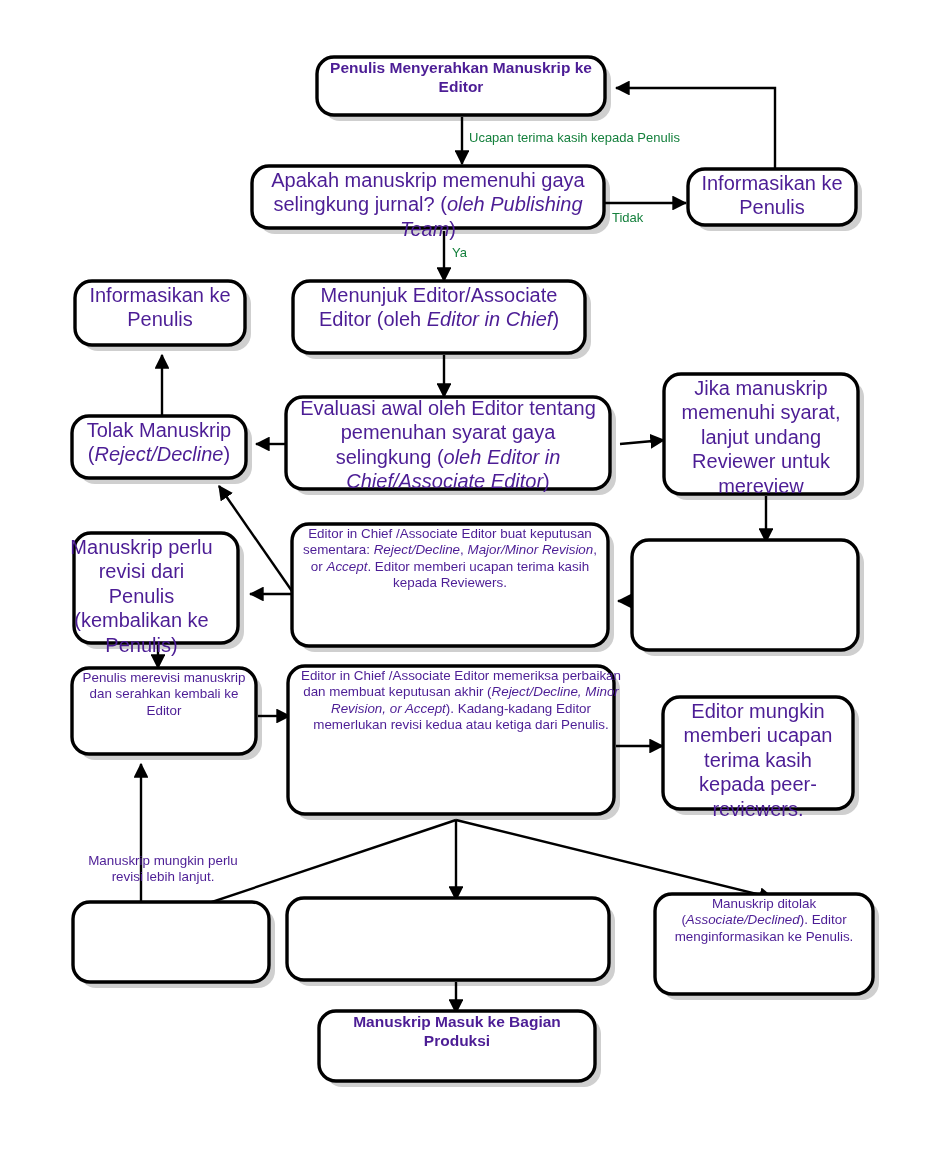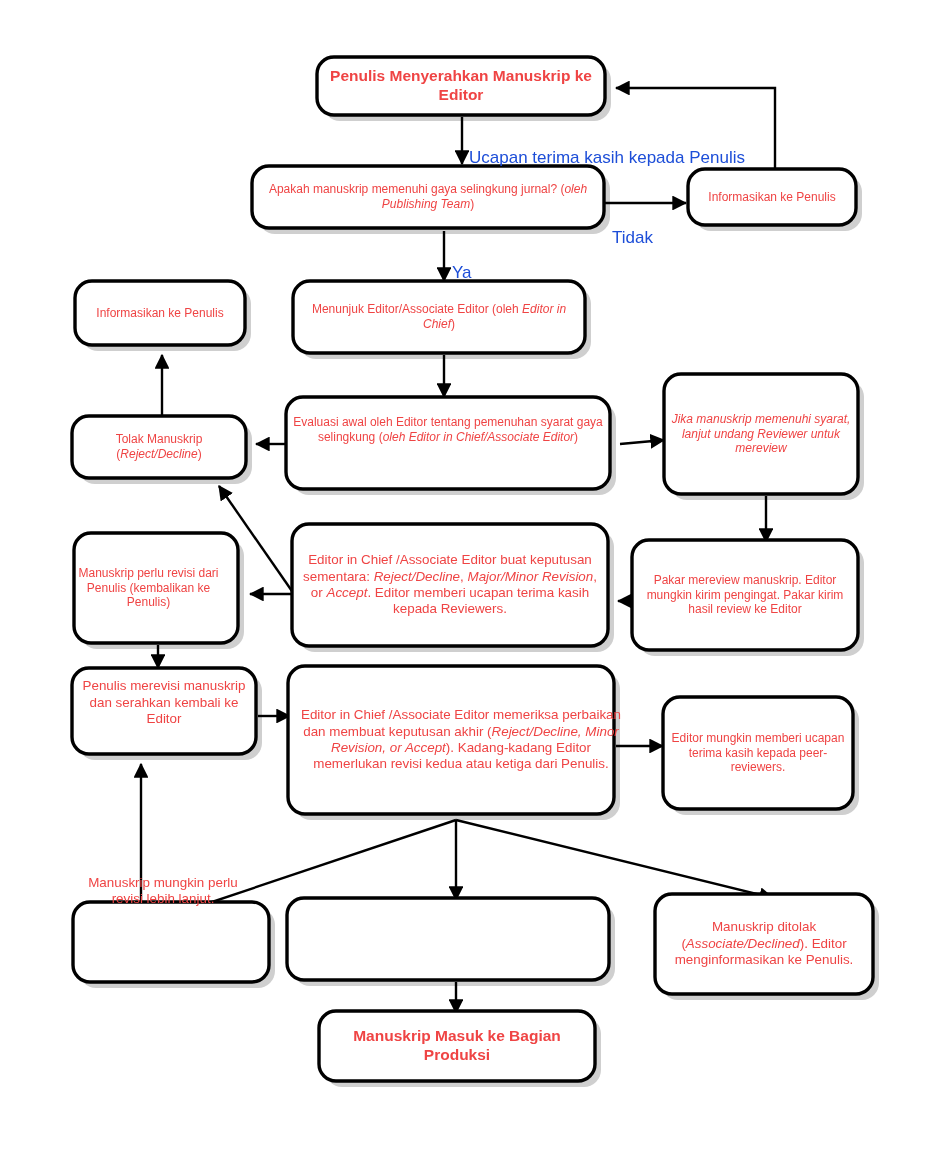--- a/index.html
+++ b/index.html
@@ -37,40 +37,39 @@
   }
   .edge-line {
     stroke: #000000;
     stroke-width: 2.4;
     fill: none;
   }
   .node-text {
     position: absolute;
     box-sizing: border-box;
     display: flex;
-    align-items: center;
+    align-items: flex-start;
     justify-content: center;
     text-align: center;
-    color: #ef4444;
+    color: #4c1d95;
     line-height: 1.22;
     padding: 2px 7px;
     pointer-events: none;
   }
   .node-text > span { display: block; width: 100%; }
   .t-bold { font-weight: bold; }
   .fs15 { font-size: 15.5px; }
-  .fs14 { font-size: 12px; }
+  .fs14 { font-size: 20px; }
   .fs13 { font-size: 13.4px; }
   .edge-label {
     position: absolute;
-    color: #1d4ed8;
-    font-size: 17px;
+    color: #15803d;
+    font-size: 13px;
     white-space: nowrap;
     pointer-events: none;
-    margin-top: 18px;
   }
   i { font-style: italic; }
 </style>
 </head>
 <body>
 
 <div id="flowchart-root">
 
   <svg id="flow-svg" viewBox="0 0 948 1154">
     <defs>
@@ -182,37 +181,34 @@
   </div>
 
   <div class="node-text fs14" style="left:75px; top:281px; width:170px; height:64px;">
     <span>Informasikan ke Penulis</span>
   </div>
 
   <div class="node-text fs14" style="left:286px; top:394px; width:324px; height:72px;border-radius:9px;">
     <span>Evaluasi awal oleh Editor tentang pemenuhan syarat gaya selingkung (<i>oleh Editor in Chief/Associate Editor</i>)</span>
   </div>
 
-  <div class="node-text fs14" style="left:664px; top:374px; width:194px; height:120px;font-style:italic;">
+  <div class="node-text fs14" style="left:664px; top:374px; width:194px; height:120px;">
     <span>Jika manuskrip memenuhi syarat, lanjut undang Reviewer untuk mereview</span>
   </div>
 
   <div class="node-text fs14" style="left:72px; top:416px; width:174px; height:62px;">
     <span>Tolak Manuskrip (<i>Reject/Decline</i>)</span>
   </div>
 
   <div class="node-text fs13" style="left:292px; top:524px; width:316px; height:122px;">
     <span>Editor in Chief /Associate Editor buat keputusan sementara: <i>Reject/Decline</i>, <i>Major/Minor Revision</i>, or <i>Accept</i>. Editor memberi ucapan terima kasih kepada Reviewers.</span>
   </div>
 
-  <div class="node-text fs14" style="left:632px; top:540px; width:226px; height:110px;">
-    <span>Pakar mereview manuskrip. Editor mungkin kirim pengingat. Pakar kirim hasil review ke Editor</span>
-  </div>
-
-  <div class="node-text fs14" style="left:64px; top:533px; width:164px; height:110px;padding-left:12px;">
+
+  <div class="node-text fs14" style="left:57px; top:533px; width:164px; height:110px;padding-left:12px;">
     <span>Manuskrip perlu revisi dari Penulis (kembalikan ke Penulis)</span>
   </div>
 
   <div class="node-text fs13" style="left:72px; top:668px; width:184px; height:70px;">
     <span>Penulis merevisi manuskrip dan serahkan kembali ke Editor</span>
   </div>
 
   <div class="node-text fs13" style="left:288px; top:666px; width:346px; height:148px;">
     <span>Editor in Chief /Associate Editor memeriksa perbaikan dan membuat keputusan akhir (<i>Reject/Decline, Minor Revision, or Accept</i>). Kadang-kadang Editor memerlukan revisi kedua atau ketiga dari Penulis.</span>
   </div>

